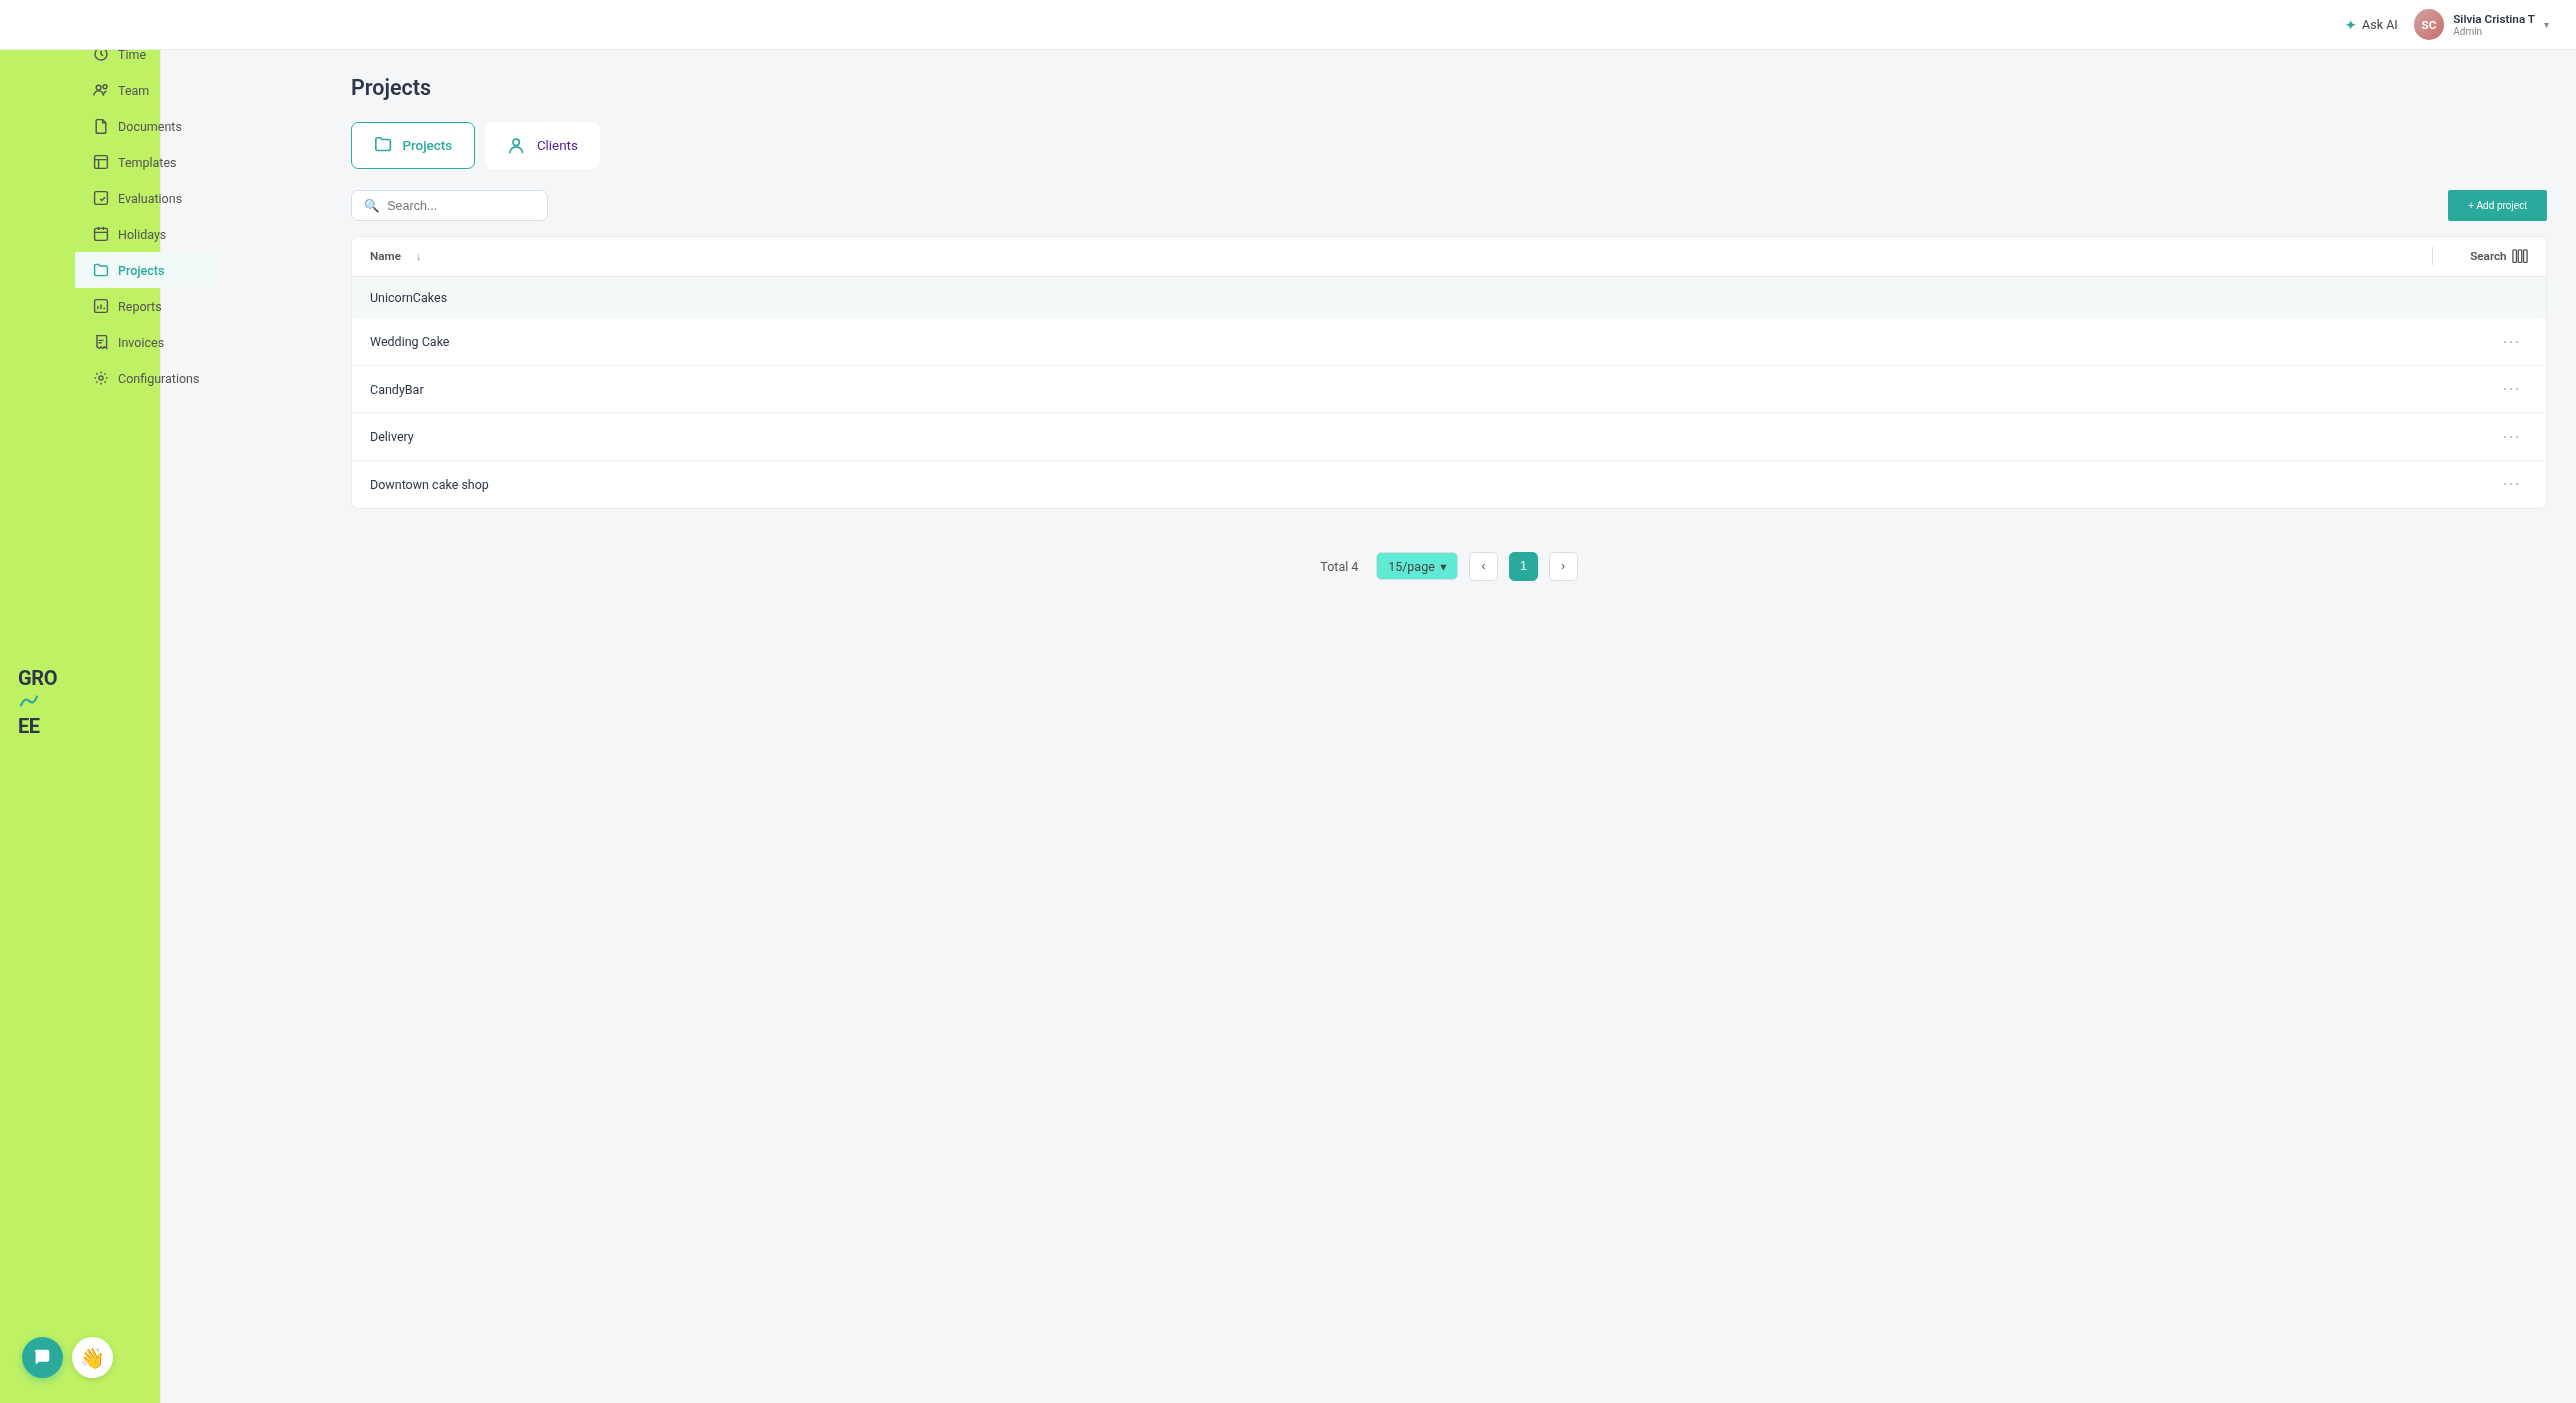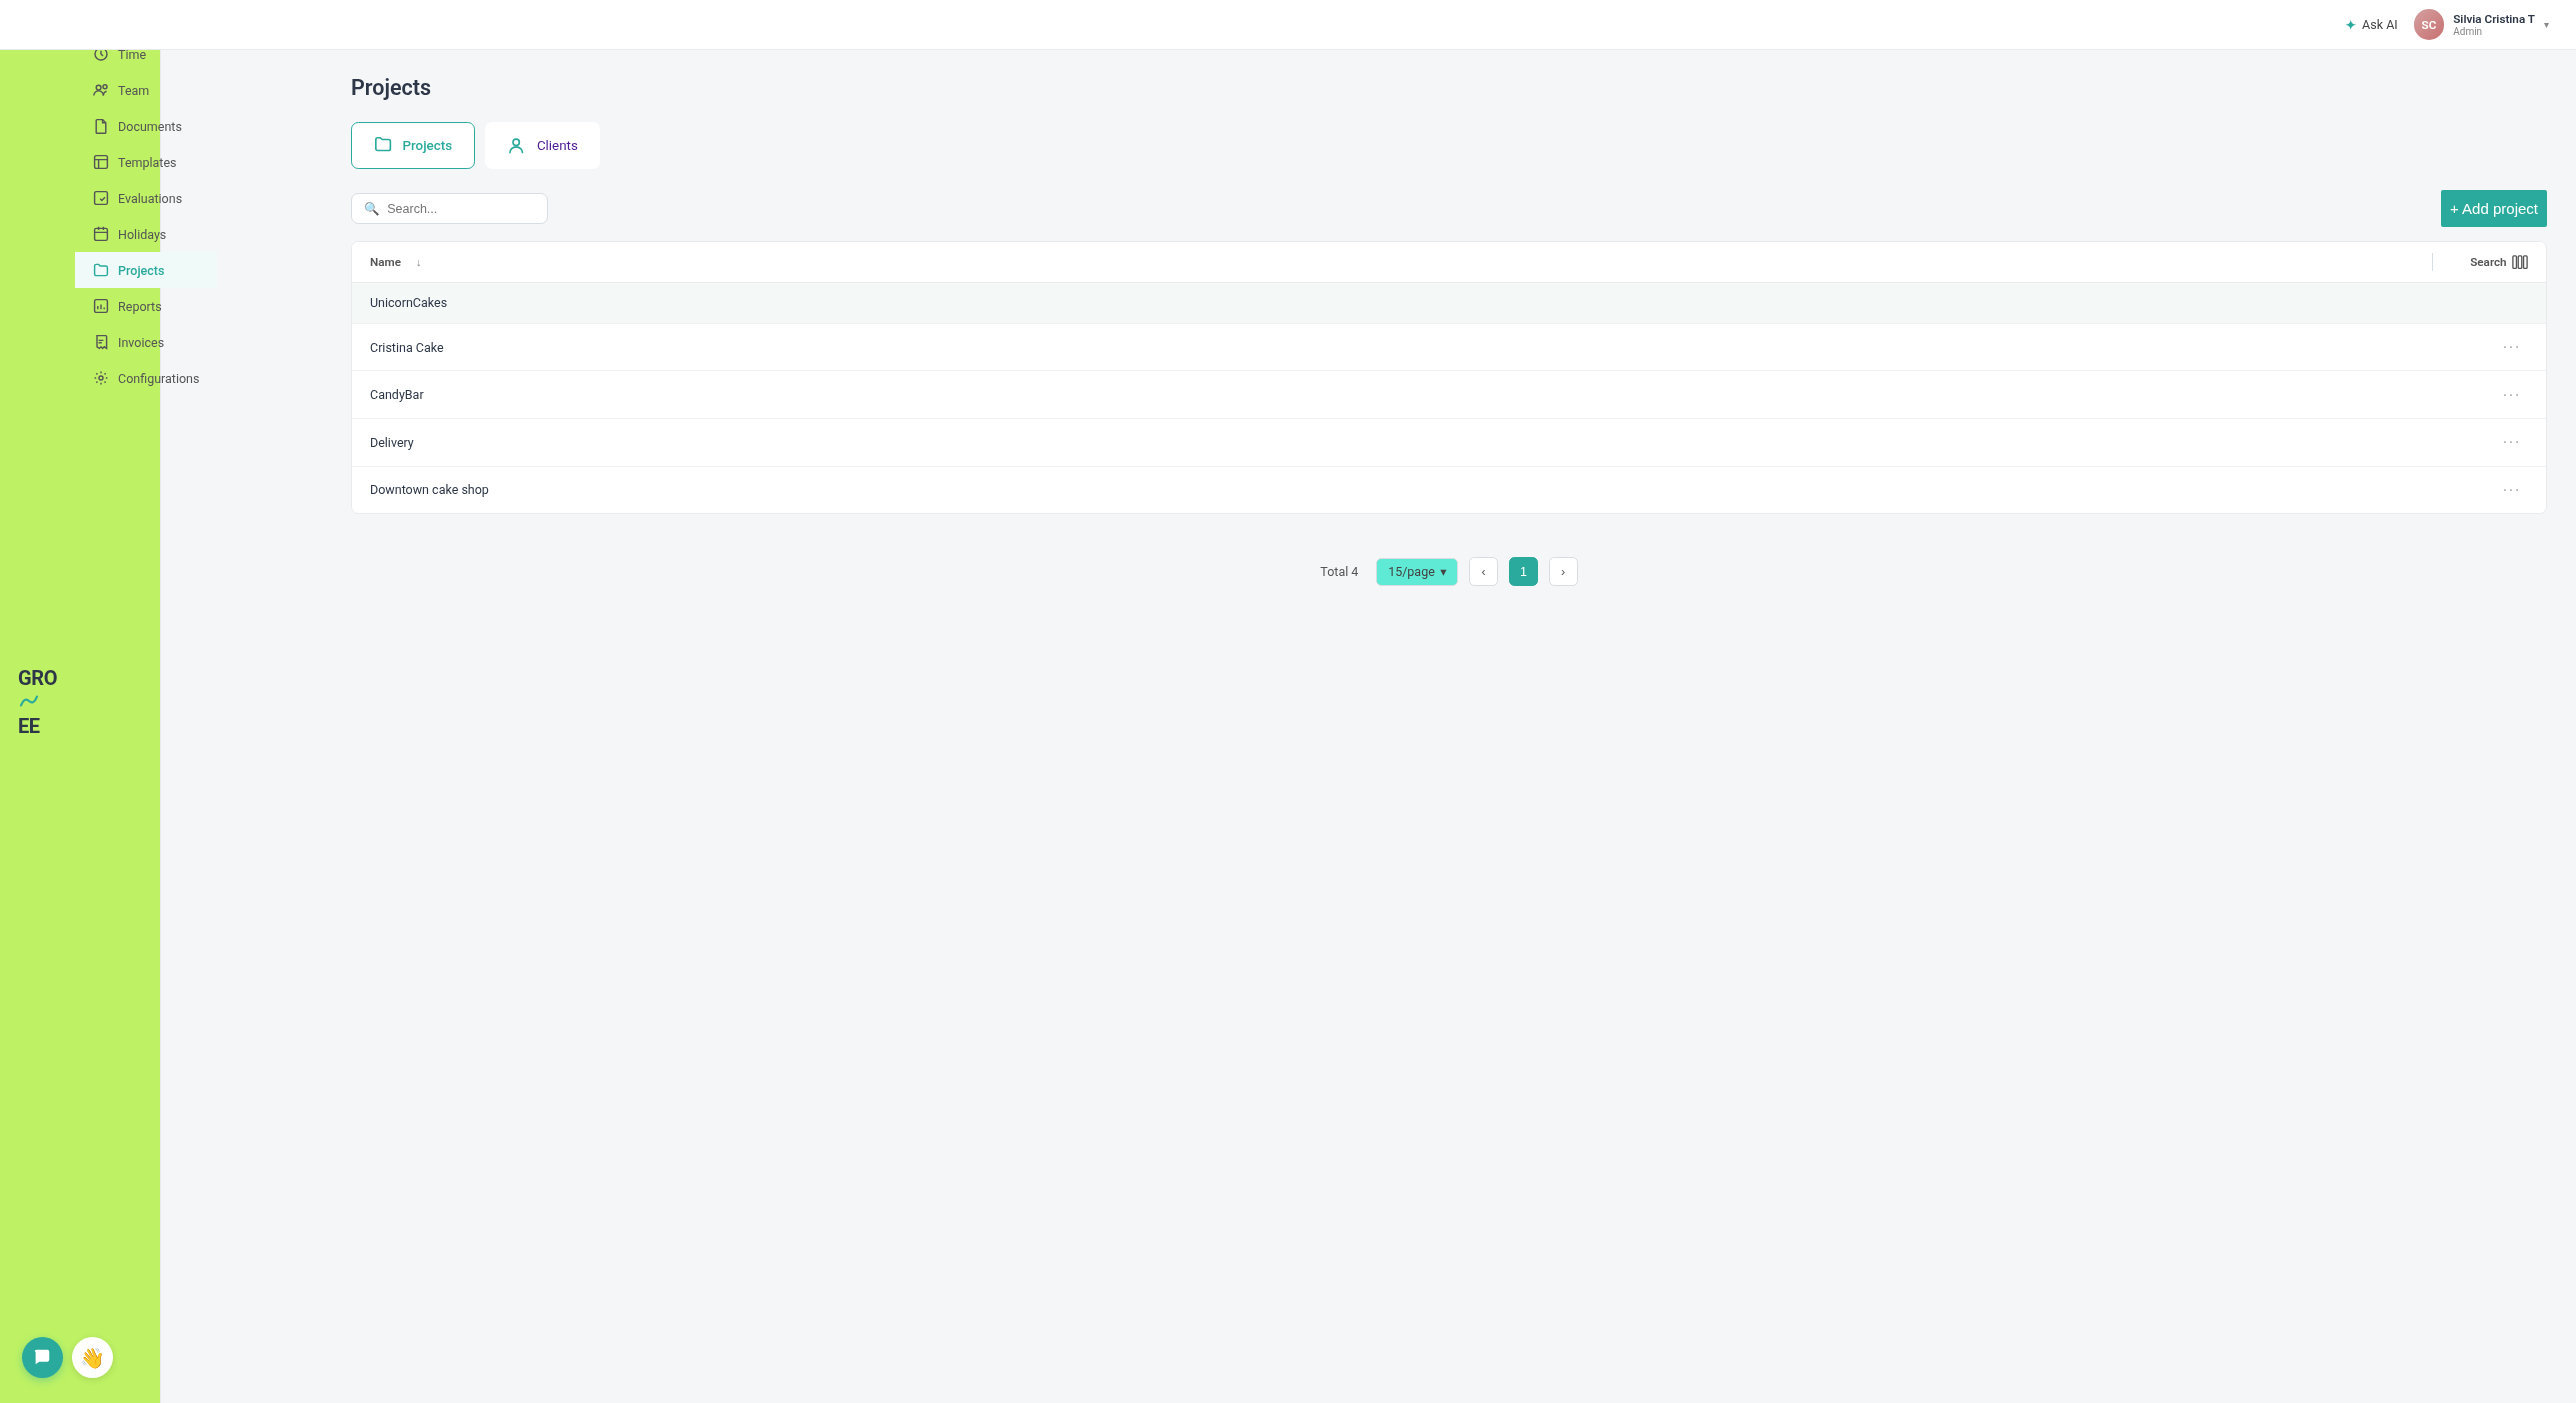--- a/index.html
+++ b/index.html
@@ -181,22 +181,22 @@
     }
     .search-icon { color: #aaa; font-size: 12.5px; }
     .add-btn {
       display: flex;
       align-items: center;
       gap: 6.3px;
       background: #2aaa9c;
       color: #fff;
       border: none;
       border-radius: 2px;
-      padding: 10px 9px;
-      font-size: 15px;
+      padding: 10px 20px;
+      font-size: 10px;
       font-weight: 500;
       cursor: pointer;
       transition: background 0.15s;
     }
 
     
     .table-container {
       background: #fff;
       border-radius: 7.2px;
       overflow: hidden;
@@ -500,21 +500,21 @@
         </svg>
       </div>
     </div>
 
     <div class="table-row highlighted">
       <div class="row-name">UnicornCakes</div>
       <div class="row-actions"></div>
     </div>
 
     <div class="table-row">
-      <div class="row-name">Cristina Cake</div>
+      <div class="row-name">Wedding Cake</div>
       <div class="row-actions">
         <button class="dots-btn">···</button>
       </div>
     </div>
 
     <div class="table-row">
       <div class="row-name">CandyBar</div>
       <div class="row-actions">
         <button class="dots-btn">···</button>
       </div>

